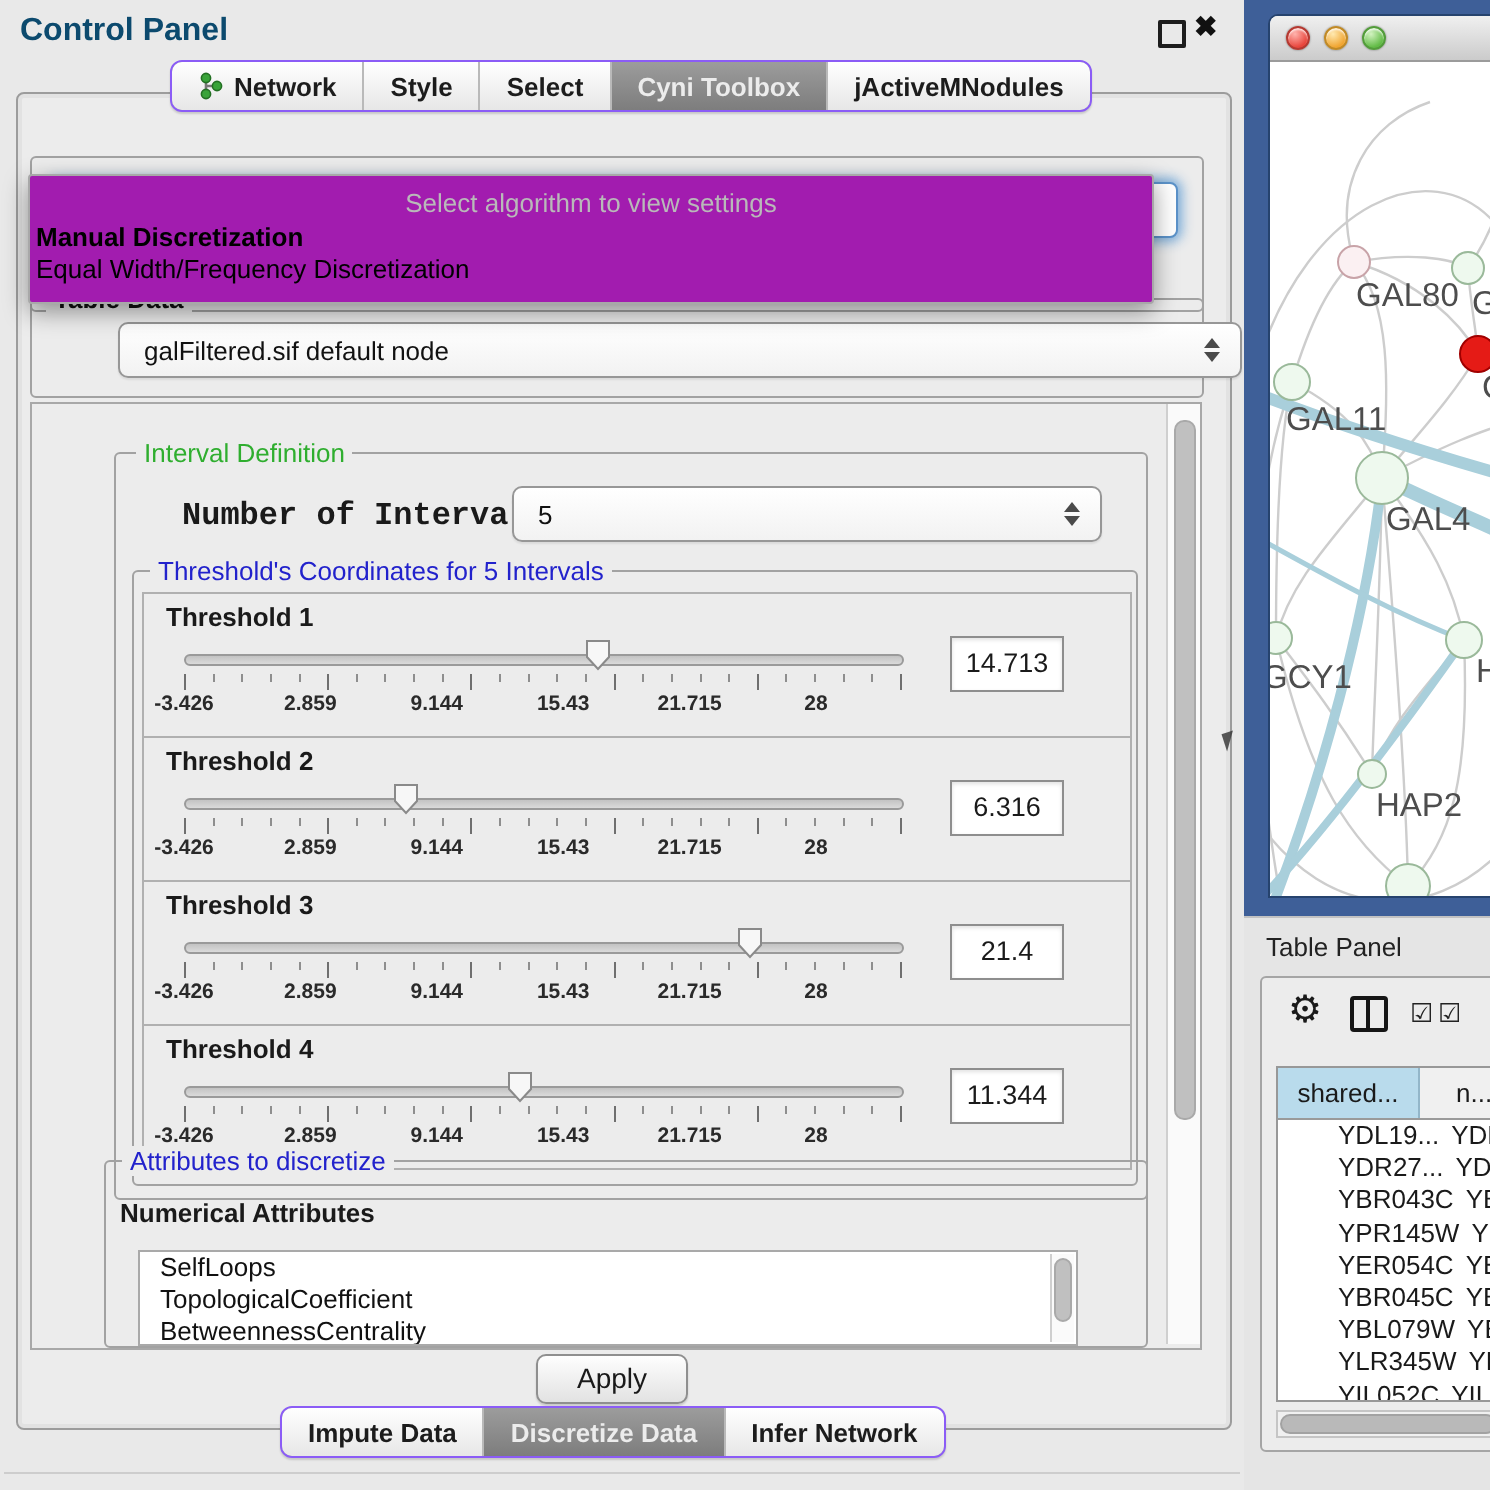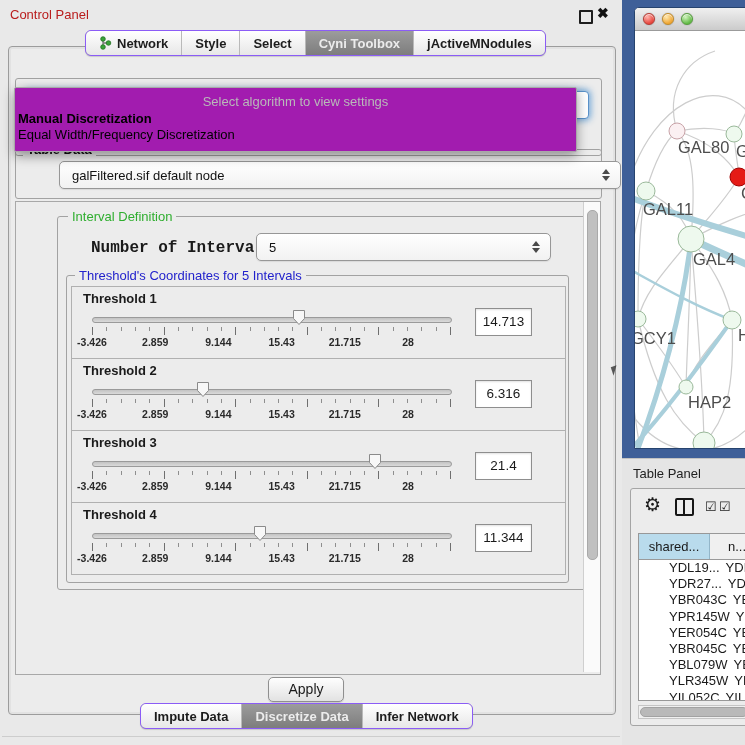--- a/index.html
+++ b/index.html
@@ -1,21 +1,21 @@
 <!DOCTYPE html>
 <html><head>
 <meta charset="utf-8">
 <style>
   html,body{margin:0;padding:0;}
   #screen{position:relative;width:745px;height:745px;overflow:hidden;
     background:#e9e9e9;font-family:"Liberation Sans",sans-serif;color:#1a1a1a;}
   .abs{position:absolute;}
 
   
-  #cp-title{left:10px;top:7px;font-size:13px;color:#b91c1c;}
+  #cp-title{left:10px;top:7px;font-size:16px;color:#0c4a6e;font-weight:bold;}
   #cp-float{left:579px;top:10px;width:10px;height:10px;border:2px solid #1d1d1d;border-radius:1px;}
   #cp-close{left:597px;top:5px;font-size:14px;font-weight:bold;color:#111;}
 
   #cp-content{left:8px;top:46px;width:606px;height:667px;background:#ececec;
     border:1px solid #9c9c9c;border-radius:4px;box-shadow:inset 0 0 0 2px #e2e2e2;}
 
   
   .tabstrip{display:flex;height:24px;border:1px solid #8b5cf6;border-radius:6px;overflow:hidden;
     box-shadow:0 1px 1px rgba(0,0,0,.15);z-index:20;background:#a3a3a3;}
   .tabseg{display:flex;align-items:center;gap:5px;padding:0 13px;font-size:13px;font-weight:bold;
@@ -140,21 +140,21 @@
     <div class="combo" style="left:16px;top:114px;width:560px;height:26px;">
       <span class="val">galFiltered.sif default node</span>
       <span class="spin">
           <i class="up"></i>
           <i class="dn"></i>
         </span>
     </div>
 
     <div class="abs" id="scrollpane">
 
-      <div class="groupbox" style="left:41px;top:14px;width:515px;height:372px;padding-left:48px;">
+      <div class="groupbox" style="left:41px;top:24px;width:515px;height:372px;">
         <div class="grouplabel g-green" style="left:10px;top:-8px;">Interval Definition</div>
 
         <div class="abs" style="left:33px;top:22px;font-size:16px;font-weight:bold;font-family:Liberation Mono, monospace;">Number of Intervals</div>
         <div class="combo" style="left:164px;top:16px;width:293px;height:26px;">
           <span class="val">5</span>
           <span class="spin">
               <i class="up"></i>
               <i class="dn"></i>
             </span>
         </div>
@@ -231,20 +231,32 @@
                   <span style="left: 60%;">15.43</span>
                   <span style="left: 80%;">21.715</span>
                   <span style="left: 100%;">28</span>
                 </div>
                 <div class="thr-value">11.344</div>
               </div>
             </div>
         </div>
       </div>
 
+      <div class="groupbox" style="left:36px;top:378px;width:520px;height:92px;">
+        <div class="grouplabel g-blue" style="left:8px;top:-8px;">Attributes to discretize</div>
+        <div class="abs" style="left:7px;top:18px;font-size:13px;font-weight:bold;">Numerical Attributes</div>
+        <div id="attr-listbox">
+          <div class="vscroll" style="right:1px;top:1px;width:11px;height:44px;">
+            <div class="vthumb" style="left:1px;top:2px;width:7px;height:30px;"></div>
+          </div>
+        <div class="item">SelfLoops</div>
+            <div class="item">TopologicalCoefficient</div>
+            <div class="item">BetweennessCentrality</div>
+          </div>
+      </div>
 
       <div class="vscroll" style="right:0;top:0;width:16px;height:470px;">
         <div class="vthumb" style="left:3px;top:8px;width:9px;height:348px;"></div>
       </div>
     </div>
 
     <div class="abs" id="apply-btn">Apply</div>
   </div>
 
   <div class="abs tabstrip" style="left:85px;top:30px;">

